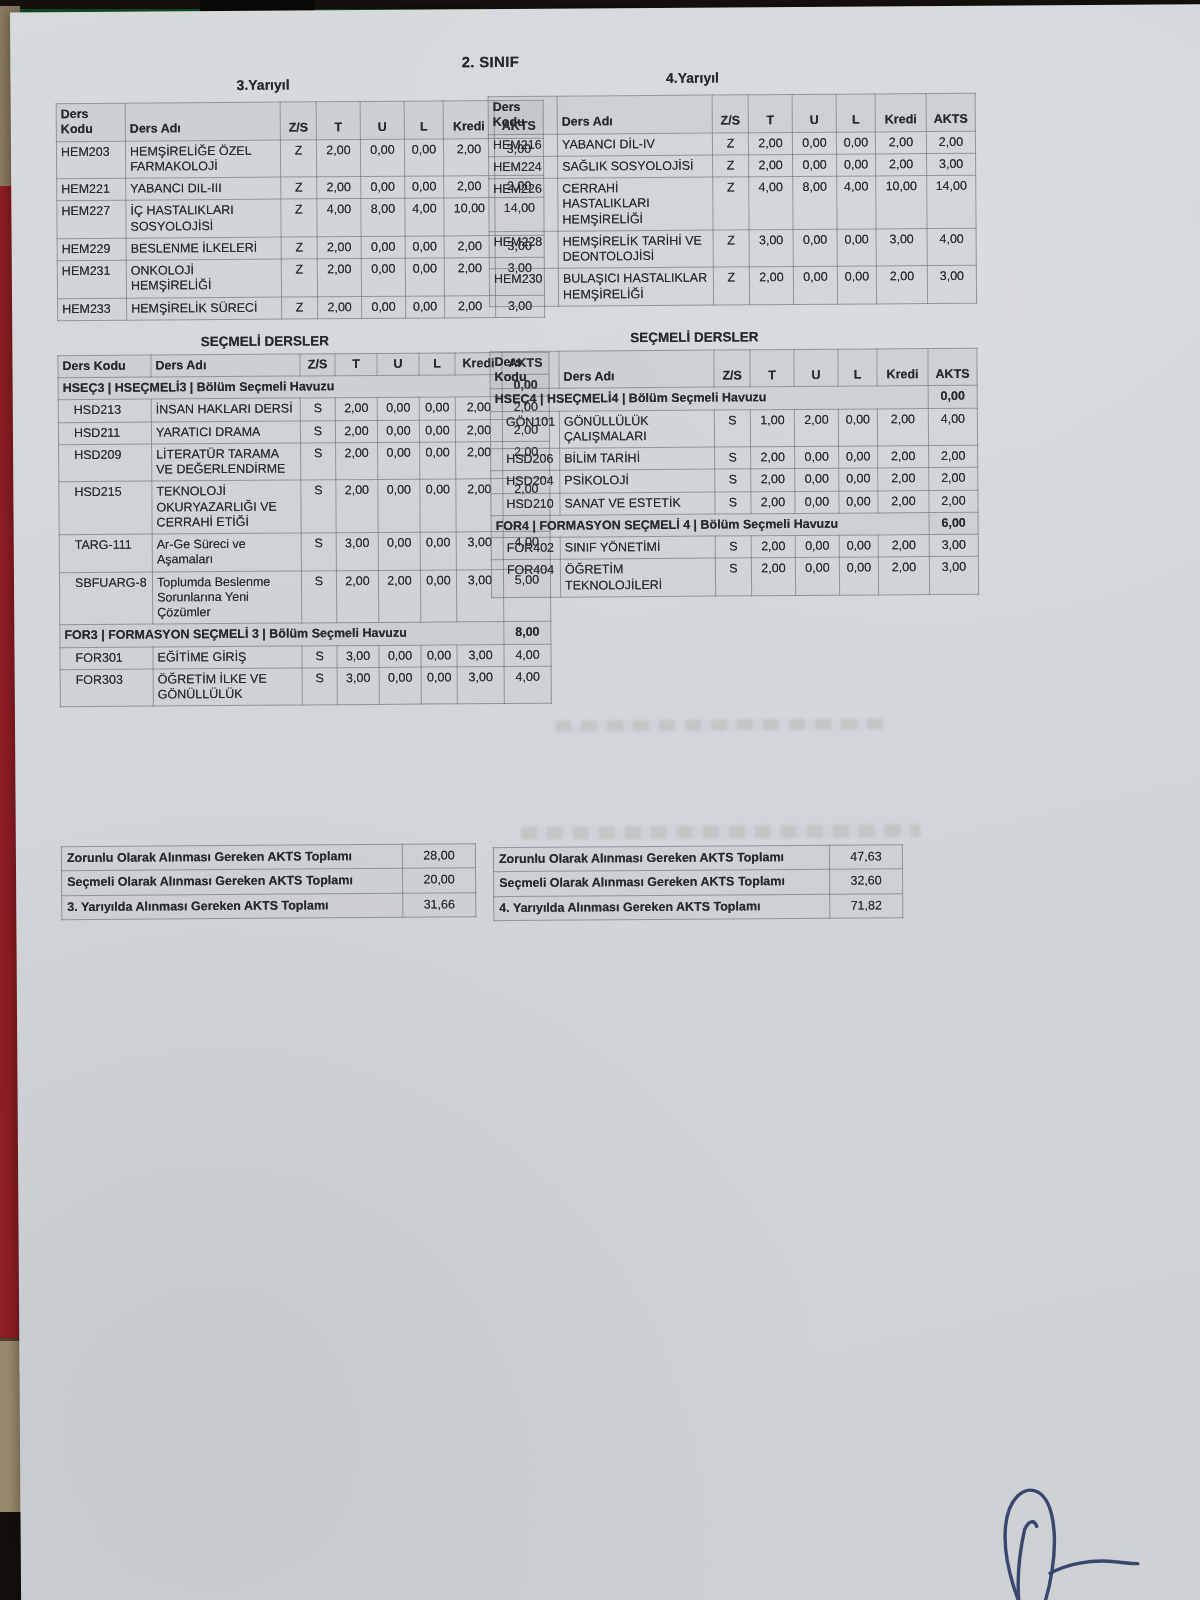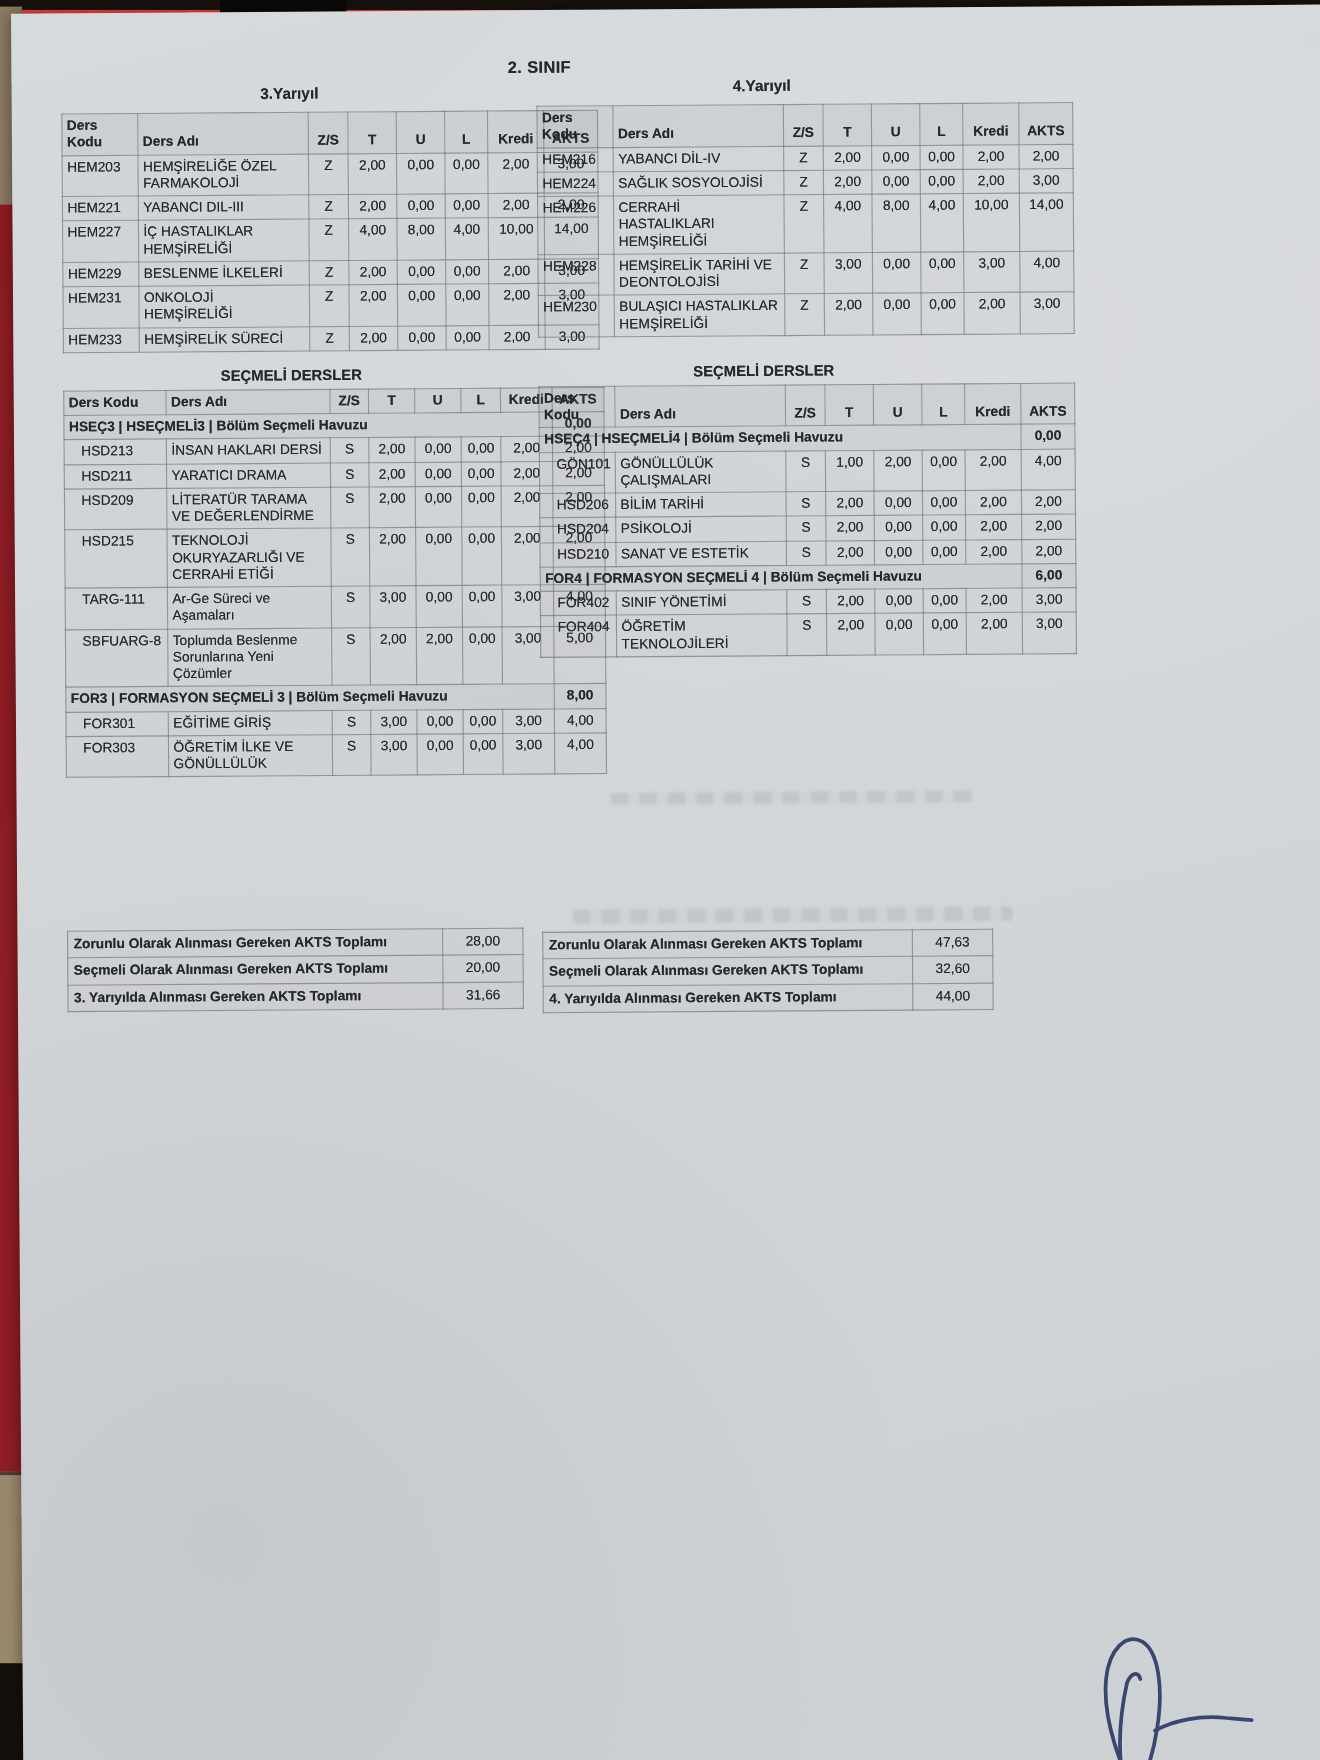--- a/index.html
+++ b/index.html
@@ -1,17 +1,17 @@
 <!DOCTYPE html>
 <html><head>
 <meta charset="utf-8">
 <style>
   html,body{margin:0;padding:0;width:1200px;height:1600px;overflow:hidden;
     font-family:"Liberation Sans", sans-serif;}
-  .scene{position:relative;width:1200px;height:1600px;background:#ef4444;overflow:hidden;}
+  .scene{position:relative;width:1200px;height:1600px;background:#14532d;overflow:hidden;}
 
   
   .strip{position:absolute;}
   .strip.top-bar{left:0;top:0;width:1200px;height:9px;background:#17120e;}
   .strip.top-block{left:200px;top:0;width:115px;height:13px;background:#0c0a08;}
   .strip.tan-top{left:0;top:6px;width:20px;height:182px;background:#8b7b62;}
   .strip.red-left{left:0;top:186px;width:19px;height:1158px;background:#8e1d24;}
   .strip.tan-bottom{left:0;top:1338px;width:24px;height:178px;background:#99896c;border-top:3px solid #4a3f30;}
   .strip.black-bottom{left:0;top:1512px;width:46px;height:88px;background:#14100c;}
 
@@ -118,21 +118,21 @@
                 <td class="c-name">YABANCI DIL-III</td>
                 <td class="c-zs num">Z</td>
                 <td class="c-t num">2,00</td>
                 <td class="c-u num">0,00</td>
                 <td class="c-l num">0,00</td>
                 <td class="c-kredi num">2,00</td>
                 <td class="c-akts num">2,00</td>
               </tr>
               <tr>
                 <td class="c-code">HEM227</td>
-                <td class="c-name">İÇ HASTALIKLAR HEMŞİRELİĞİ</td>
+                <td class="c-name">İÇ HASTALIKLARI SOSYOLOJİSİ</td>
                 <td class="c-zs num">Z</td>
                 <td class="c-t num">4,00</td>
                 <td class="c-u num">8,00</td>
                 <td class="c-l num">4,00</td>
                 <td class="c-kredi num">10,00</td>
                 <td class="c-akts num">14,00</td>
               </tr>
               <tr>
                 <td class="c-code">HEM229</td>
                 <td class="c-name">BESLENME İLKELERİ</td>
@@ -453,21 +453,21 @@
             <tr>
               <td class="t-label">Zorunlu Olarak Alınması Gereken AKTS Toplamı</td>
               <td class="t-value">47,63</td>
             </tr>
             <tr>
               <td class="t-label">Seçmeli Olarak Alınması Gereken AKTS Toplamı</td>
               <td class="t-value">32,60</td>
             </tr>
             <tr>
               <td class="t-label">4. Yarıyılda Alınması Gereken AKTS Toplamı</td>
-              <td class="t-value">44,00</td>
+              <td class="t-value">71,82</td>
             </tr>
           </tbody>
       </table>
 
       <div class="bleed b1"></div>
       <div class="bleed b2"></div>
 
       <svg class="signature" viewBox="0 0 240 170">
         <g fill="none" stroke="#2c3a68" stroke-width="3.4" stroke-linecap="round" opacity="0.92">
           <path d="M 96,168 C 80,148 63,98 67,62 C 70,36 85,21 100,29 C 115,38 119,72 113,108 C 109,133 101,155 92,170"></path>

